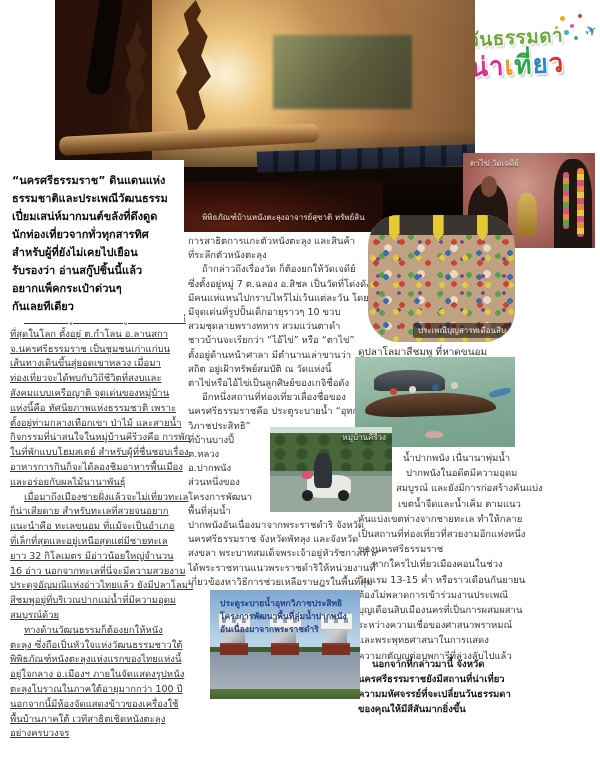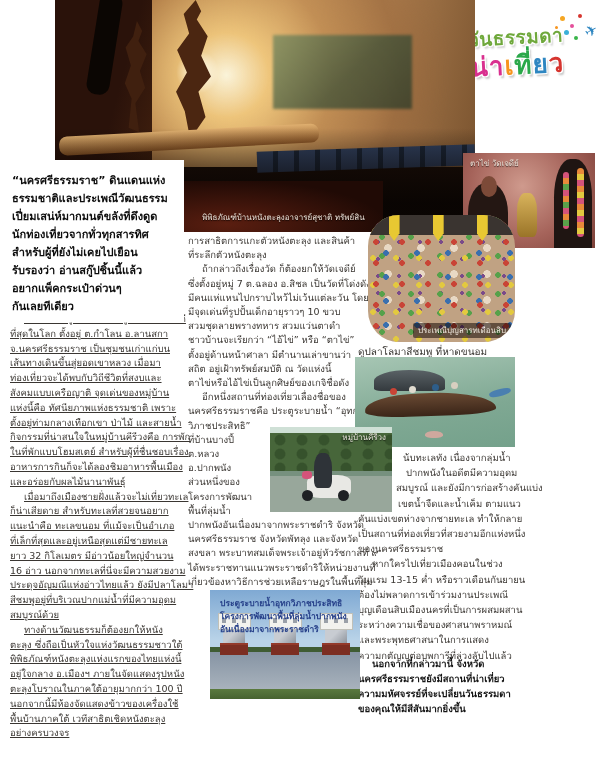--- a/index.html
+++ b/index.html
@@ -339,21 +339,21 @@
       <div class="tl">ส่วนหนึ่งของ</div>
       <div class="tl">โครงการพัฒนา</div>
       <div class="tl">พื้นที่ลุ่มน้ำ</div>
       <div class="tl">ปากพนังอันเนื่องมาจากพระราชดำริ จังหวัด</div>
       <div class="tl">นครศรีธรรมราช จังหวัดพัทลุง และจังหวัด</div>
       <div class="tl">สงขลา พระบาทสมเด็จพระเจ้าอยู่หัวรัชกาลที่ ๙</div>
       <div class="tl">ได้พระราชทานแนวพระราชดำริให้หน่วยงานที่</div>
       <div class="tl">เกี่ยวข้องหาวิธีการช่วยเหลือราษฎรในพื้นที่ลุ่ม</div>
     </div>
   <div class="col col-right">
-      <div class="tl" style="padding-left: 45px;">น้บทะเลทัง เนื่องจากลุ่มน้ำ</div>
+      <div class="tl" style="padding-left: 45px;">น้ำปากพนัง เนื่นานาพุ่มน้ำ</div>
       <div class="tl" style="padding-left: 48px;">ปากพนังในอดีตมีความอุดม</div>
       <div class="tl" style="padding-left: 38px;">สมบูรณ์ และยังมีการก่อสร้างคันแบ่ง</div>
       <div class="tl" style="padding-left: 40px;">เขตน้ำจืดและน้ำเค็ม ตามแนว</div>
       <div class="tl">คันแบ่งเขตห่างจากชายทะเล ทำให้กลาย</div>
       <div class="tl">เป็นสถานที่ท่องเที่ยวที่สวยงามอีกแห่งหนึ่ง</div>
       <div class="tl">ของนครศรีธรรมราช</div>
       <div class="tl" style="padding-left: 14px;">หากใครไปเที่ยวเมืองคอนในช่วง</div>
       <div class="tl">วันแรม 13-15 ค่ำ หรือราวเดือนกันยายน</div>
       <div class="tl">ต้องไม่พลาดการเข้าร่วมงานประเพณี</div>
       <div class="tl">บุญเดือนสิบเมืองนครที่เป็นการผสมผสาน</div>

